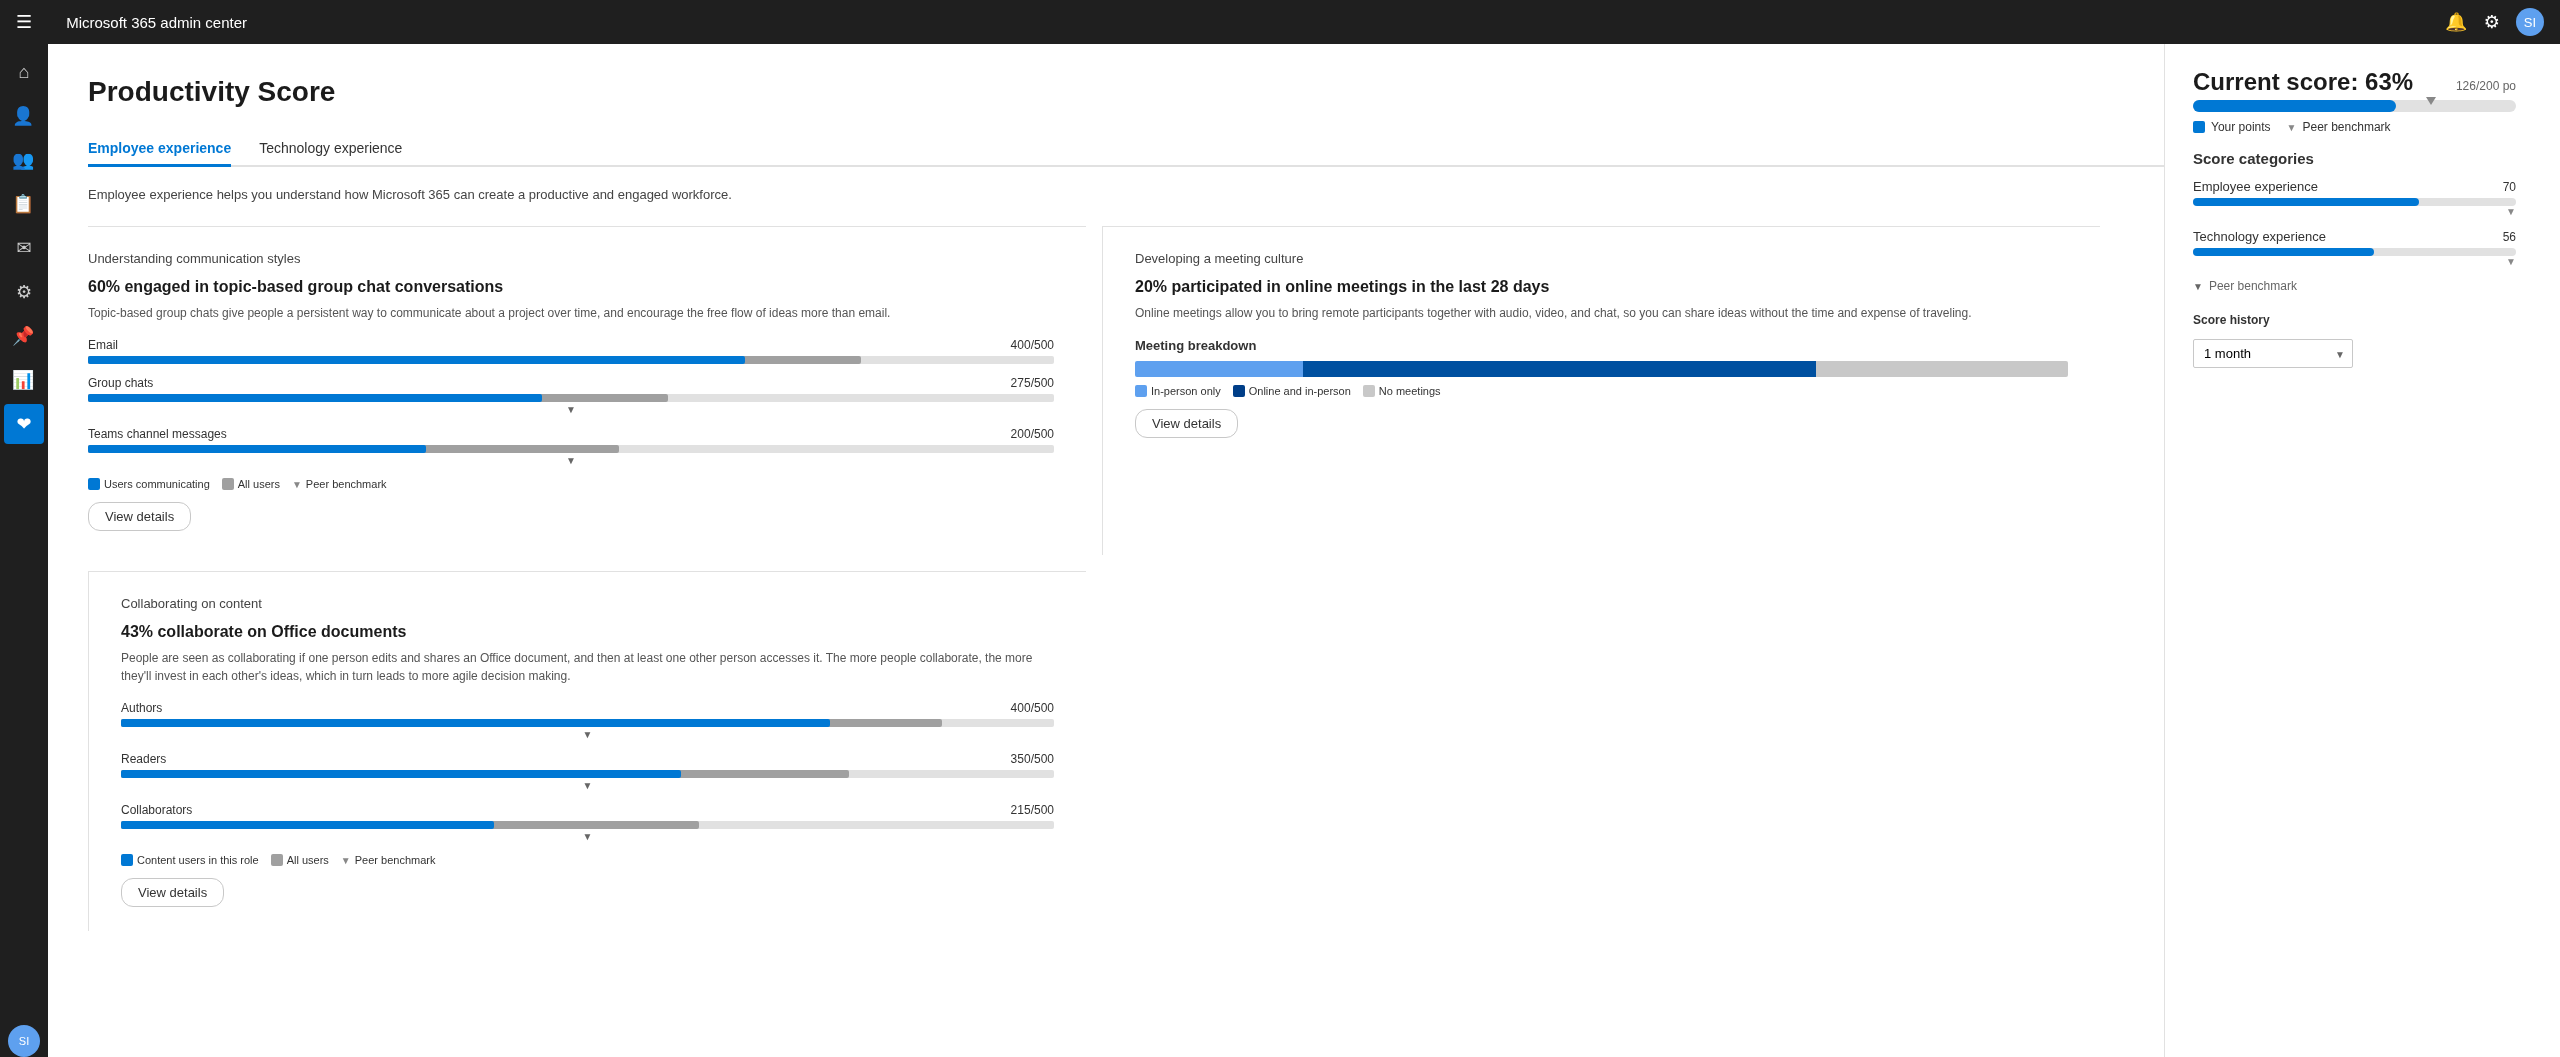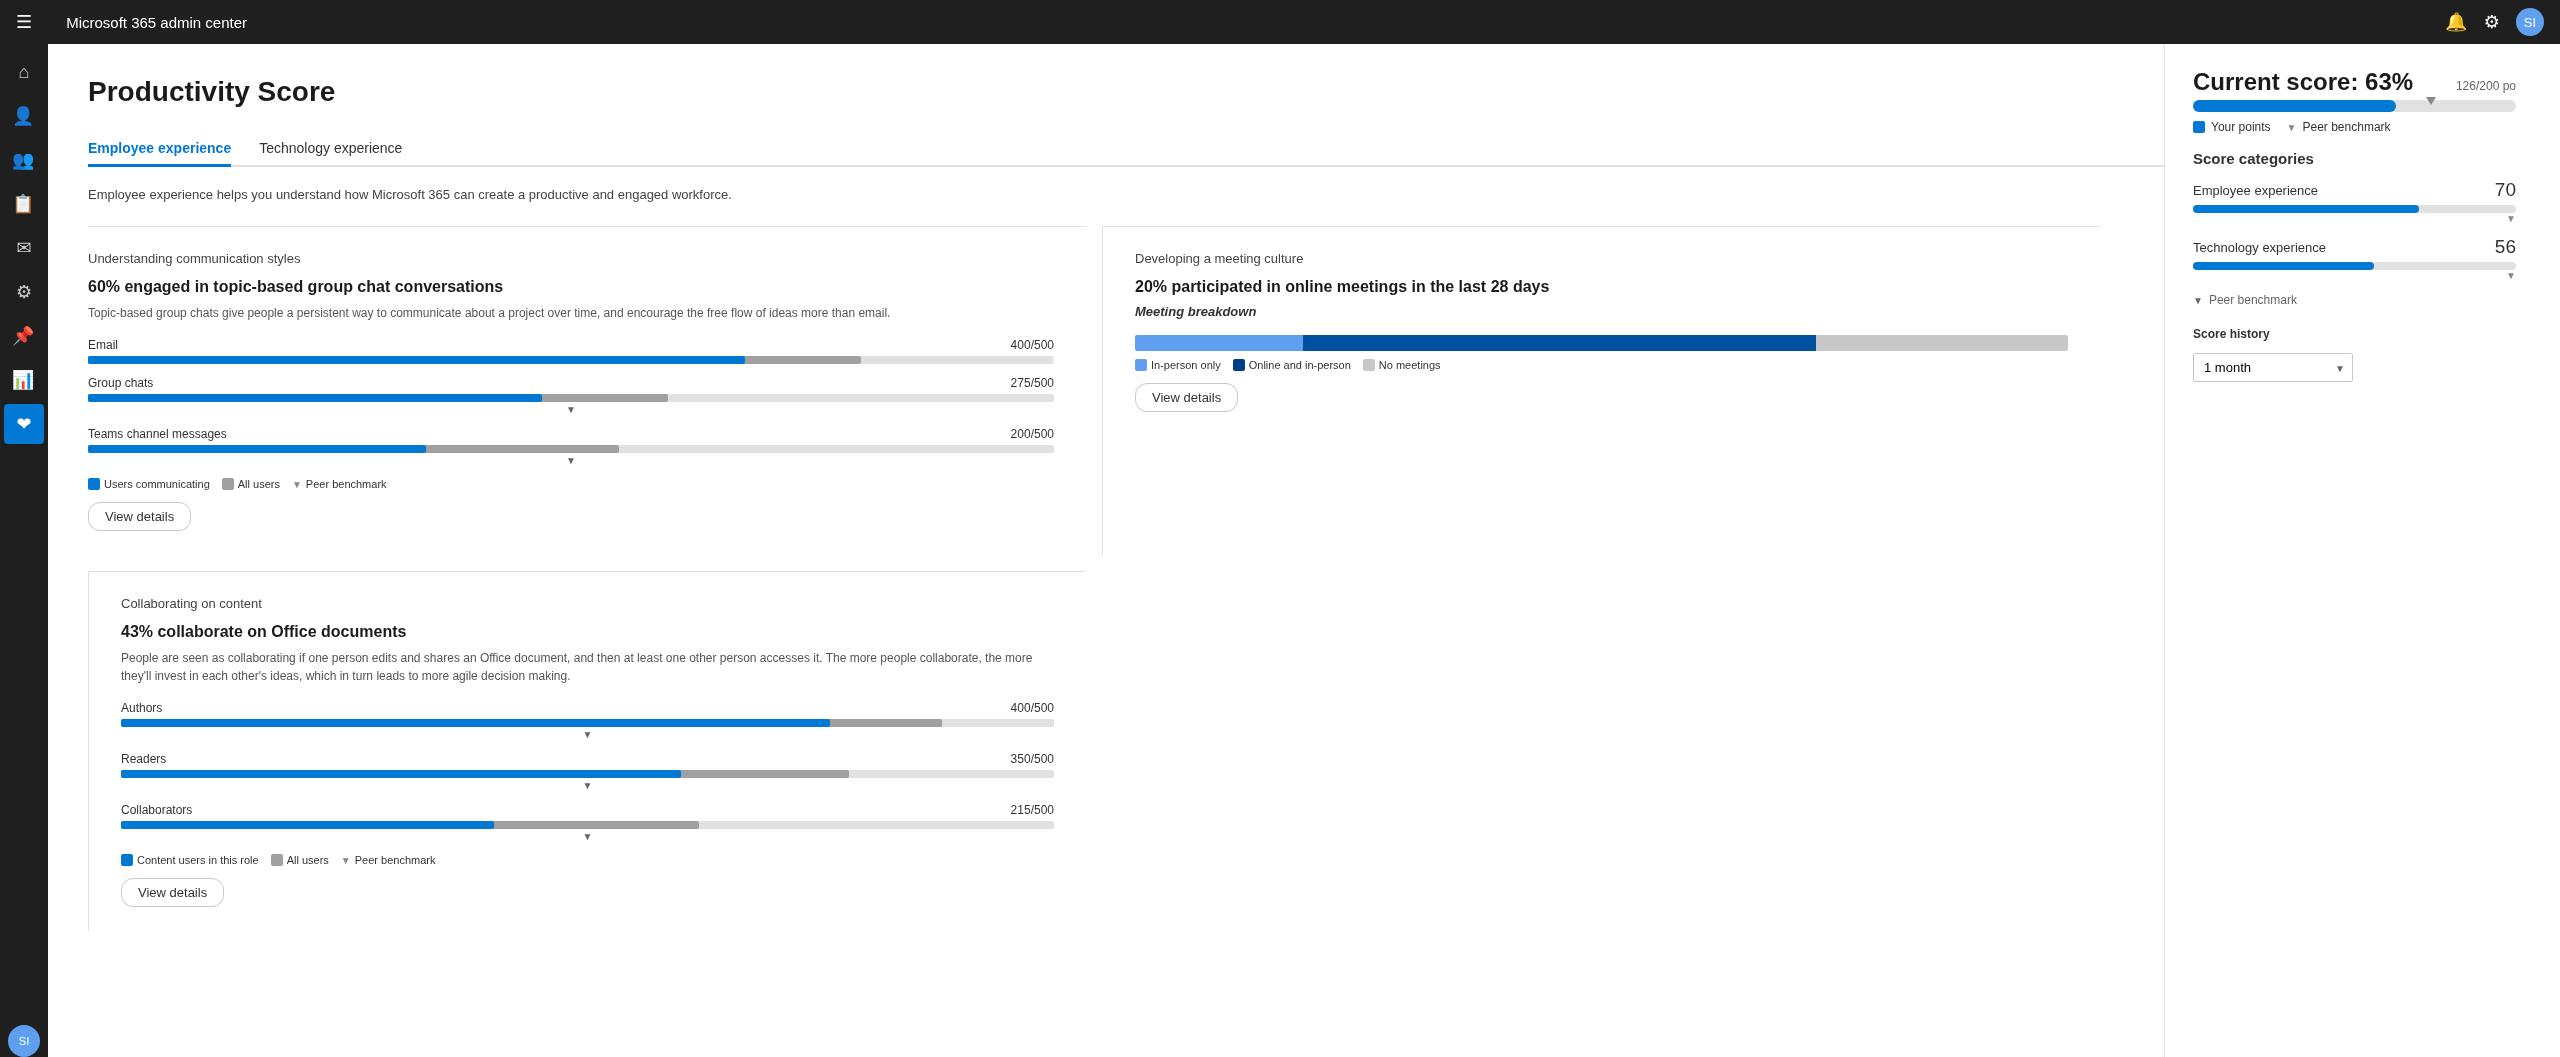--- a/index.html
+++ b/index.html
@@ -66,21 +66,21 @@
     .bar-row { margin-bottom: 12px; }
     .bar-row-header { display: flex; justify-content: space-between; align-items: center; margin-bottom: 4px; }
     .bar-label { font-size: 12px; color: #333; }
     .bar-value { font-size: 12px; color: #333; }
     .bar-track { background: #e1e1e1; height: 8px; border-radius: 2px; position: relative; width: 100%; }
     .bar-fill-blue { background: #0078d4; height: 8px; border-radius: 2px; position: absolute; left: 0; top: 0; }
     .bar-fill-gray { background: #a0a0a0; height: 8px; border-radius: 2px; position: absolute; left: 0; top: 0; }
     .bar-arrow { font-size: 10px; color: #666; text-align: center; margin-top: 2px; }
 
     
-    .meeting-breakdown-title { font-size: 13px; font-weight: 600; margin-bottom: 16px; font-style: italic; }
+    .meeting-breakdown-title { font-size: 13px; font-weight: 600; margin-bottom: 8px; }
     .meeting-bar-stacked { height: 16px; display: flex; border-radius: 2px; overflow: hidden; margin-bottom: 8px; width: 100%; }
     .seg-blue-light { background: #5ea0ef; }
     .seg-blue-dark { background: #0050a0; }
     .seg-gray { background: #c8c8c8; }
 
     
     .legend { display: flex; gap: 12px; flex-wrap: wrap; margin-bottom: 12px; }
     .legend-item { display: flex; align-items: center; gap: 4px; font-size: 11px; }
     .legend-dot { width: 12px; height: 12px; border-radius: 2px; }
     .legend-dot-blue { background: #0078d4; }
@@ -106,21 +106,21 @@
     .score-legend { display: flex; gap: 16px; margin-bottom: 16px; }
     .score-legend-item { display: flex; align-items: center; gap: 6px; font-size: 12px; }
 
     .score-description { font-size: 12px; color: #444; line-height: 1.6; margin-bottom: 20px; }
     .learn-more { color: #0078d4; cursor: pointer; text-decoration: none; }
 
     .score-categories-title { font-size: 15px; font-weight: 700; margin-bottom: 12px; }
     .category-row { margin-bottom: 12px; }
     .category-header { display: flex; justify-content: space-between; align-items: center; margin-bottom: 4px; }
     .category-label { font-size: 13px; color: #333; }
-    .category-value { font-size: 19px; color: #333; }
+    .category-value { font-size: 12px; color: #333; }
     .category-bar-track { background: #e1e1e1; height: 8px; border-radius: 4px; position: relative; }
     .category-bar-fill { background: #0078d4; height: 8px; border-radius: 4px; }
     .cat-arrow { font-size: 10px; color: #888; text-align: right; }
 
     .score-history-title { font-size: 12px; font-weight: 700; margin-top: 20px; margin-bottom: 12px; }
     .score-history-select {
       border: 1px solid #c8c8c8; padding: 6px 30px 6px 10px; font-size: 13px;
       border-radius: 2px; appearance: none; background: #fff; cursor: pointer;
       width: 160px;
     }
@@ -228,20 +228,21 @@
           <span>Peer benchmark</span>
         </div>
       </div>
 
       <button class="view-details-btn">View details</button>
     </div>
 
     <div class="card">
       <div class="card-section-title">Developing a meeting culture</div>
       <div class="card-main-stat">20% participated in online meetings in the last 28 days</div>
+      <div class="card-desc">Online meetings allow you to bring remote participants together with audio, video, and chat, so you can share ideas without the time and expense of traveling.</div>
 
       <div class="meeting-breakdown-title">Meeting breakdown</div>
       <div class="meeting-bar-stacked">
         <div class="seg-blue-light" style="width:18%"></div>
         <div class="seg-blue-dark" style="width:55%"></div>
         <div class="seg-gray" style="width:27%"></div>
       </div>
 
       <div class="legend">
         <div class="legend-item">

